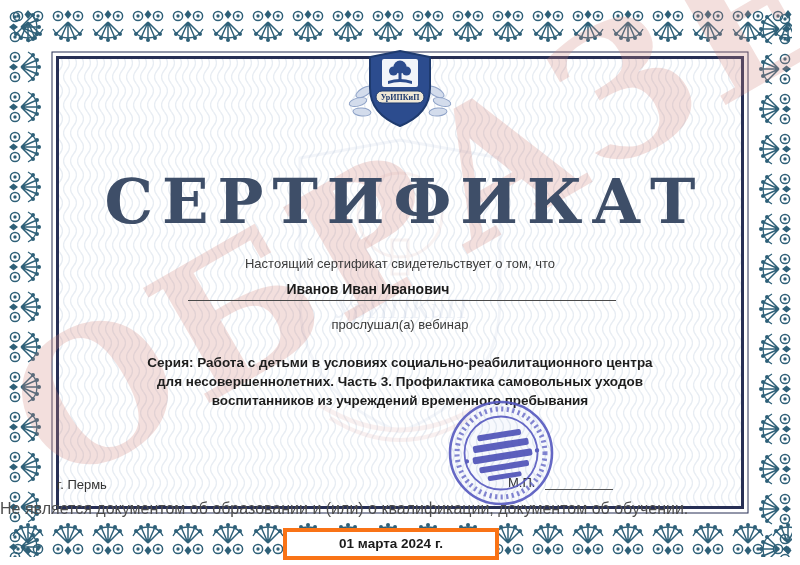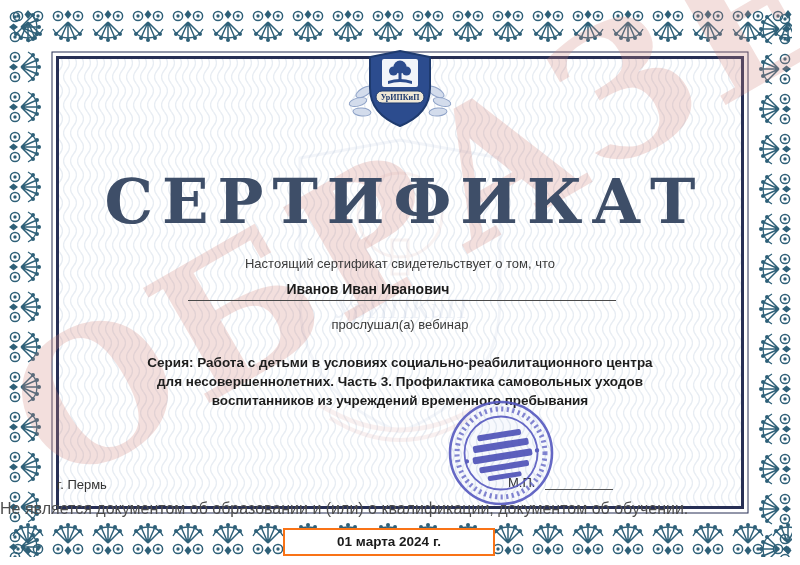--- a/index.html
+++ b/index.html
@@ -48,21 +48,21 @@
   .director{position:absolute;left:264px;top:458px;font-size:13px;
     line-height:16px;color:#333;}
   .mp{position:absolute;left:508px;top:475px;font-size:13px;color:#333;}
   .sigline{position:absolute;left:545px;top:489px;width:68px;height:0;
     border-top:1.5px solid #555;}
   .stamp{position:absolute;left:442px;top:396px;opacity:0.9;}
   .disclaimer{position:absolute;left:0;top:500px;width:712px;text-align:left;
     font-size:16px;color:#4d4d4d;}
   .datebox{
     position:absolute;left:283px;top:528px;width:208px;height:24px;
-    background:#ffffff;border:2px solid #f97316;
+    background:#ffffff;border:4px solid #f97316;
     text-align:center;line-height:24px;font-size:13.5px;font-weight:700;
     color:#1b1b1b;
   }
 </style>
 </head>
 <body>
 
 <div class="page">
 
   <svg class="abs" width="800" height="565" viewBox="0 0 800 565" style="left:0;top:0">

